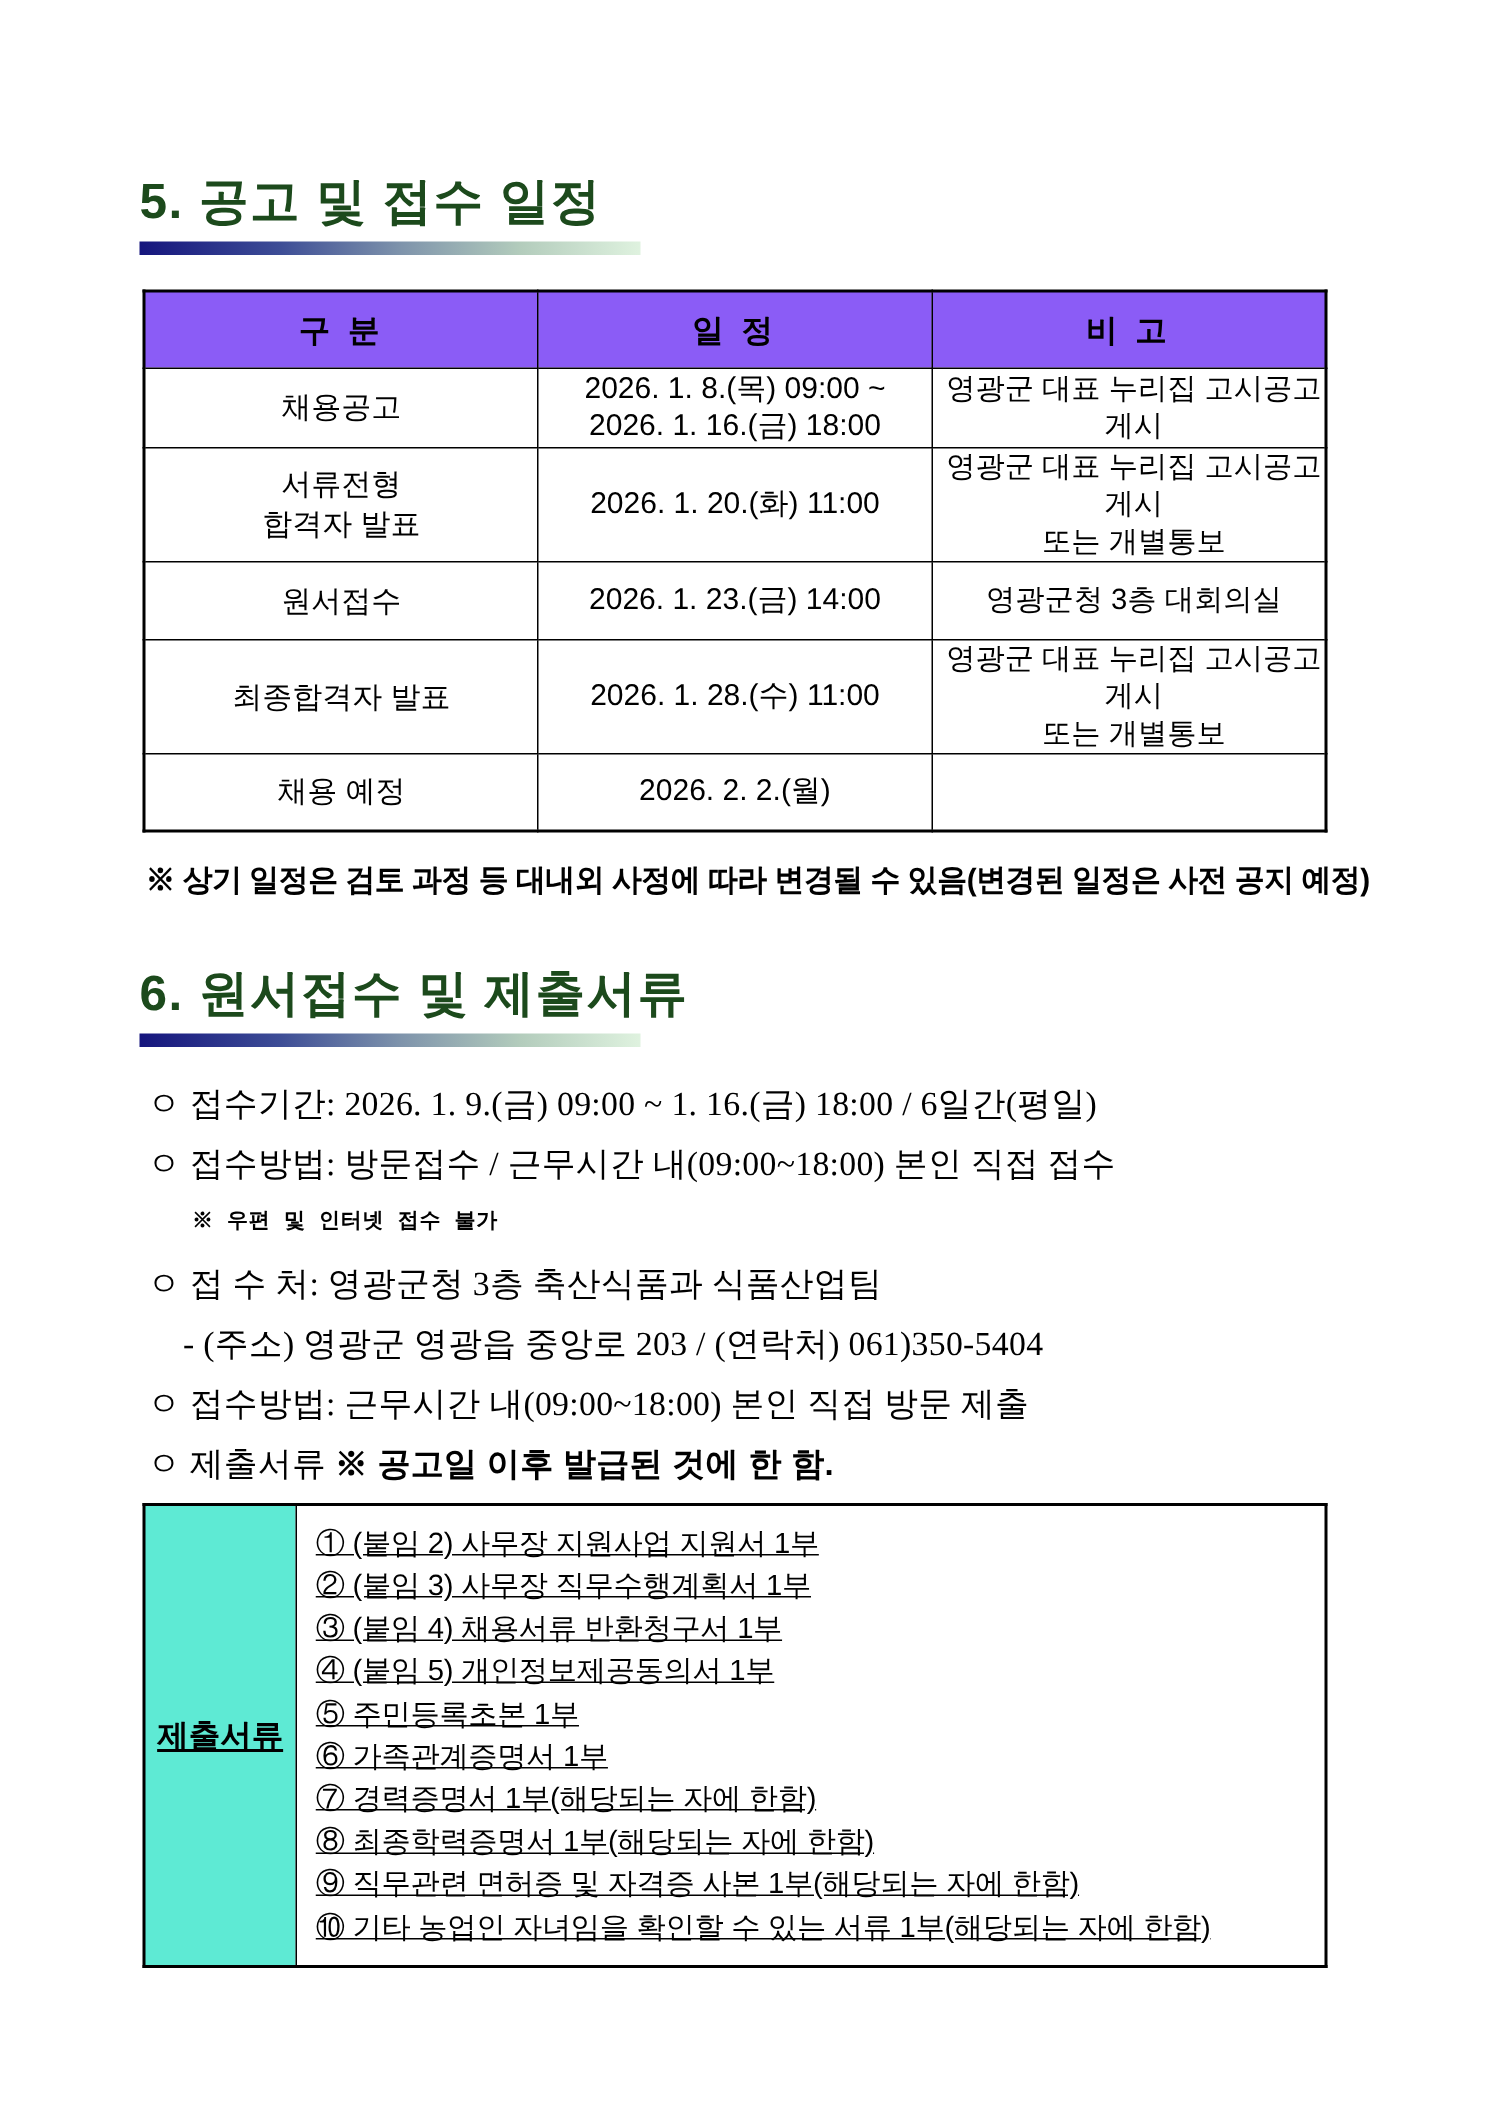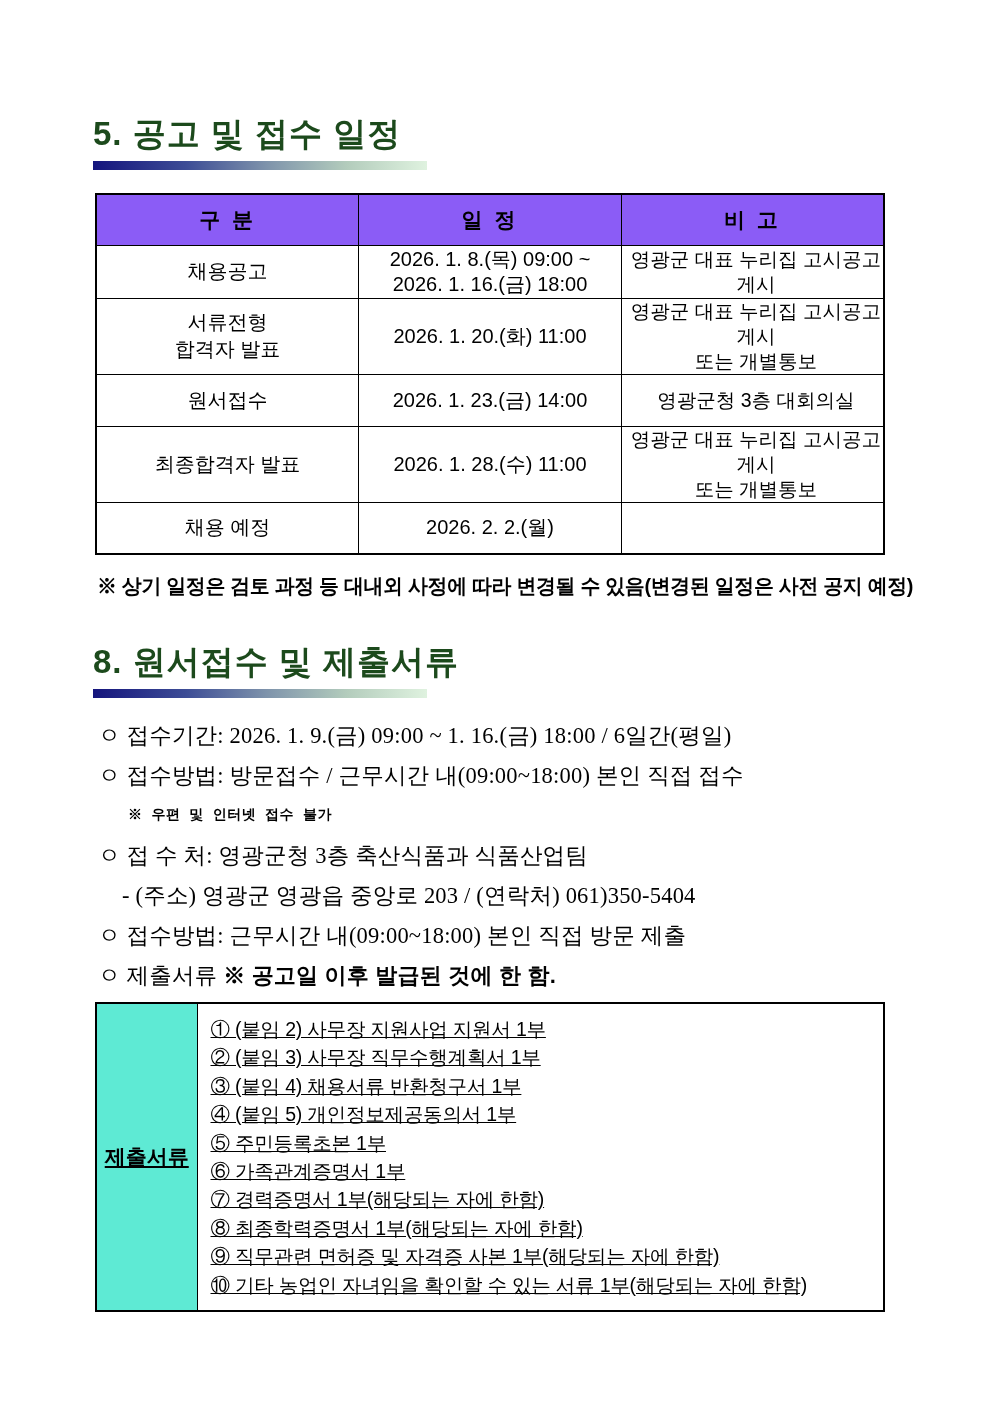--- a/index.html
+++ b/index.html
@@ -160,21 +160,21 @@
         <td class="c2">2026. 2. 2.(월)</td>
         <td class="c3"></td>
       </tr>
     </tbody>
       </table>
 
     <div class="footnote">※ 상기 일정은 검토 과정 등 대내외 사정에 따라 변경될 수 있음(변경된 일정은 사전 공지 예정)</div>
   </div>
 
   <div class="sec6">
-    <div class="sec-title">8. 원서접수 및 제출서류</div>
+    <div class="sec-title">6. 원서접수 및 제출서류</div>
     <div class="sec-underline"></div>
 
     <div class="bullets">
       <div class="bline">ㅇ 접수기간: 2026. 1. 9.(금) 09:00 ~ 1. 16.(금) 18:00 / 6일간(평일)</div>
       <div class="bline">ㅇ 접수방법: 방문접수 / 근무시간 내(09:00~18:00) 본인 직접 접수</div>
       <div class="bline bold-sub">※ 우편 및 인터넷 접수 불가</div>
       <div class="bline">ㅇ 접 수 처: 영광군청 3층 축산식품과 식품산업팀</div>
       <div class="bline dash">- (주소) 영광군 영광읍 중앙로 203 / (연락처) 061)350-5404</div>
       <div class="bline">ㅇ 접수방법: 근무시간 내(09:00~18:00) 본인 직접 방문 제출</div>
       <div class="bline"><span>ㅇ 제출서류 </span><span class="bold-seg">※ 공고일 이후 발급된 것에 한 함.</span></div>

